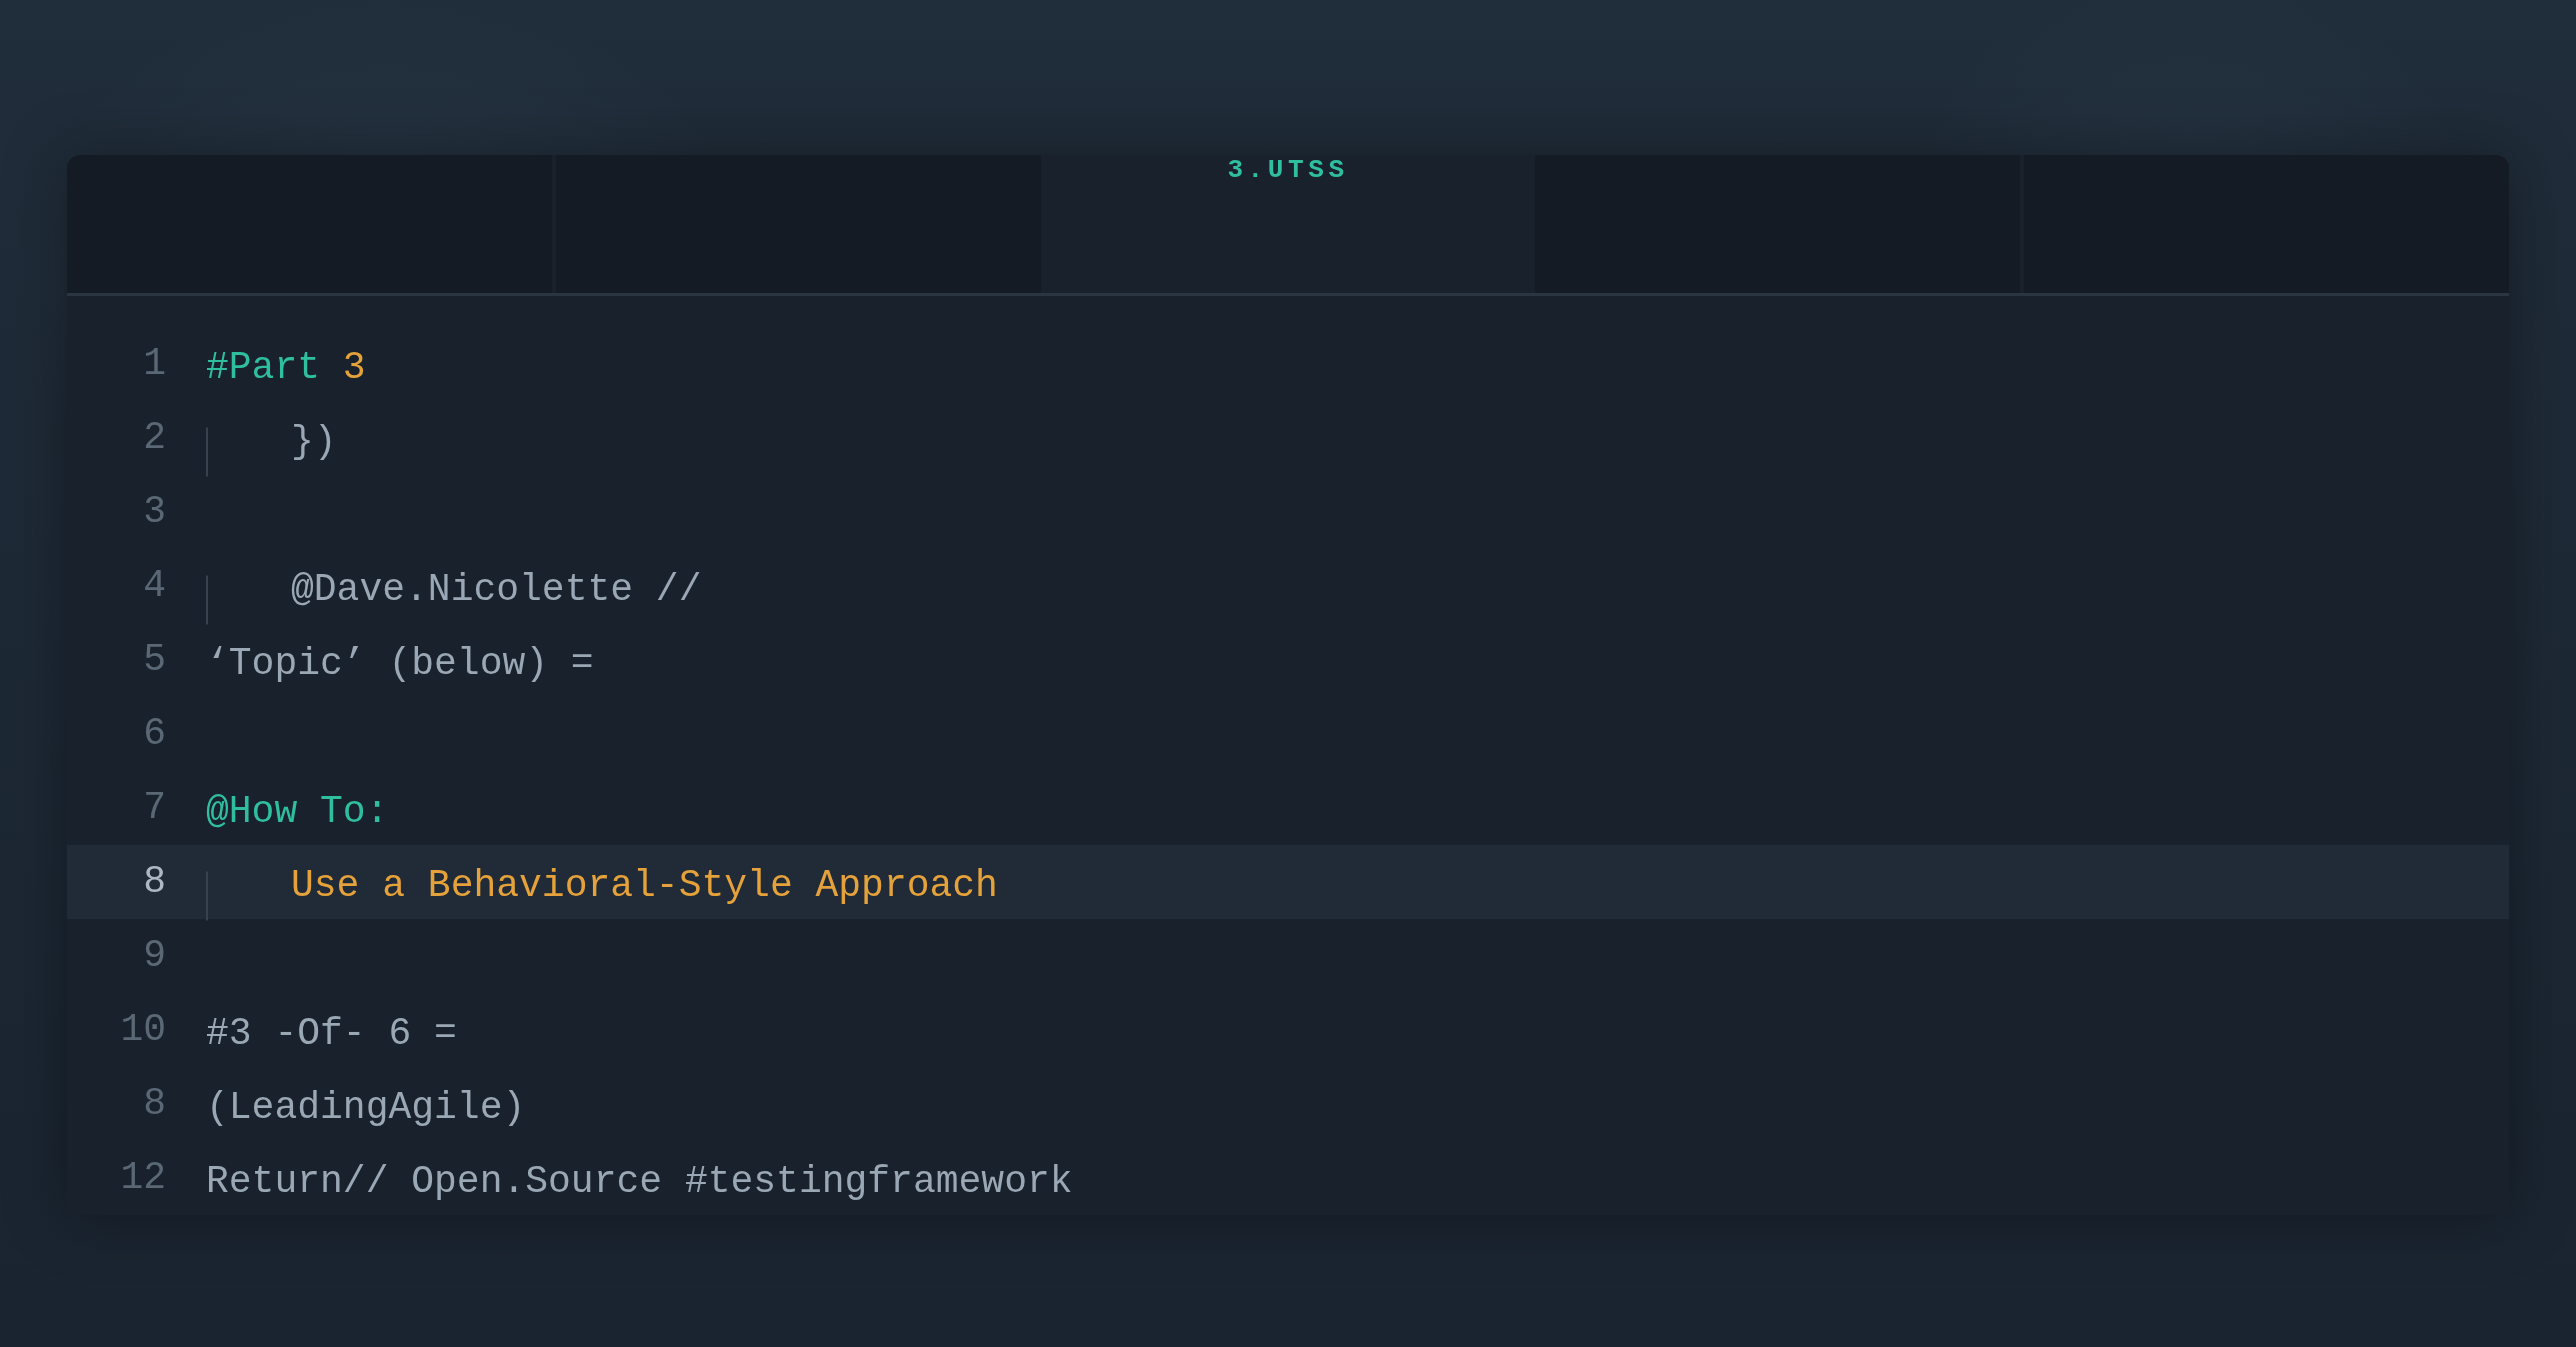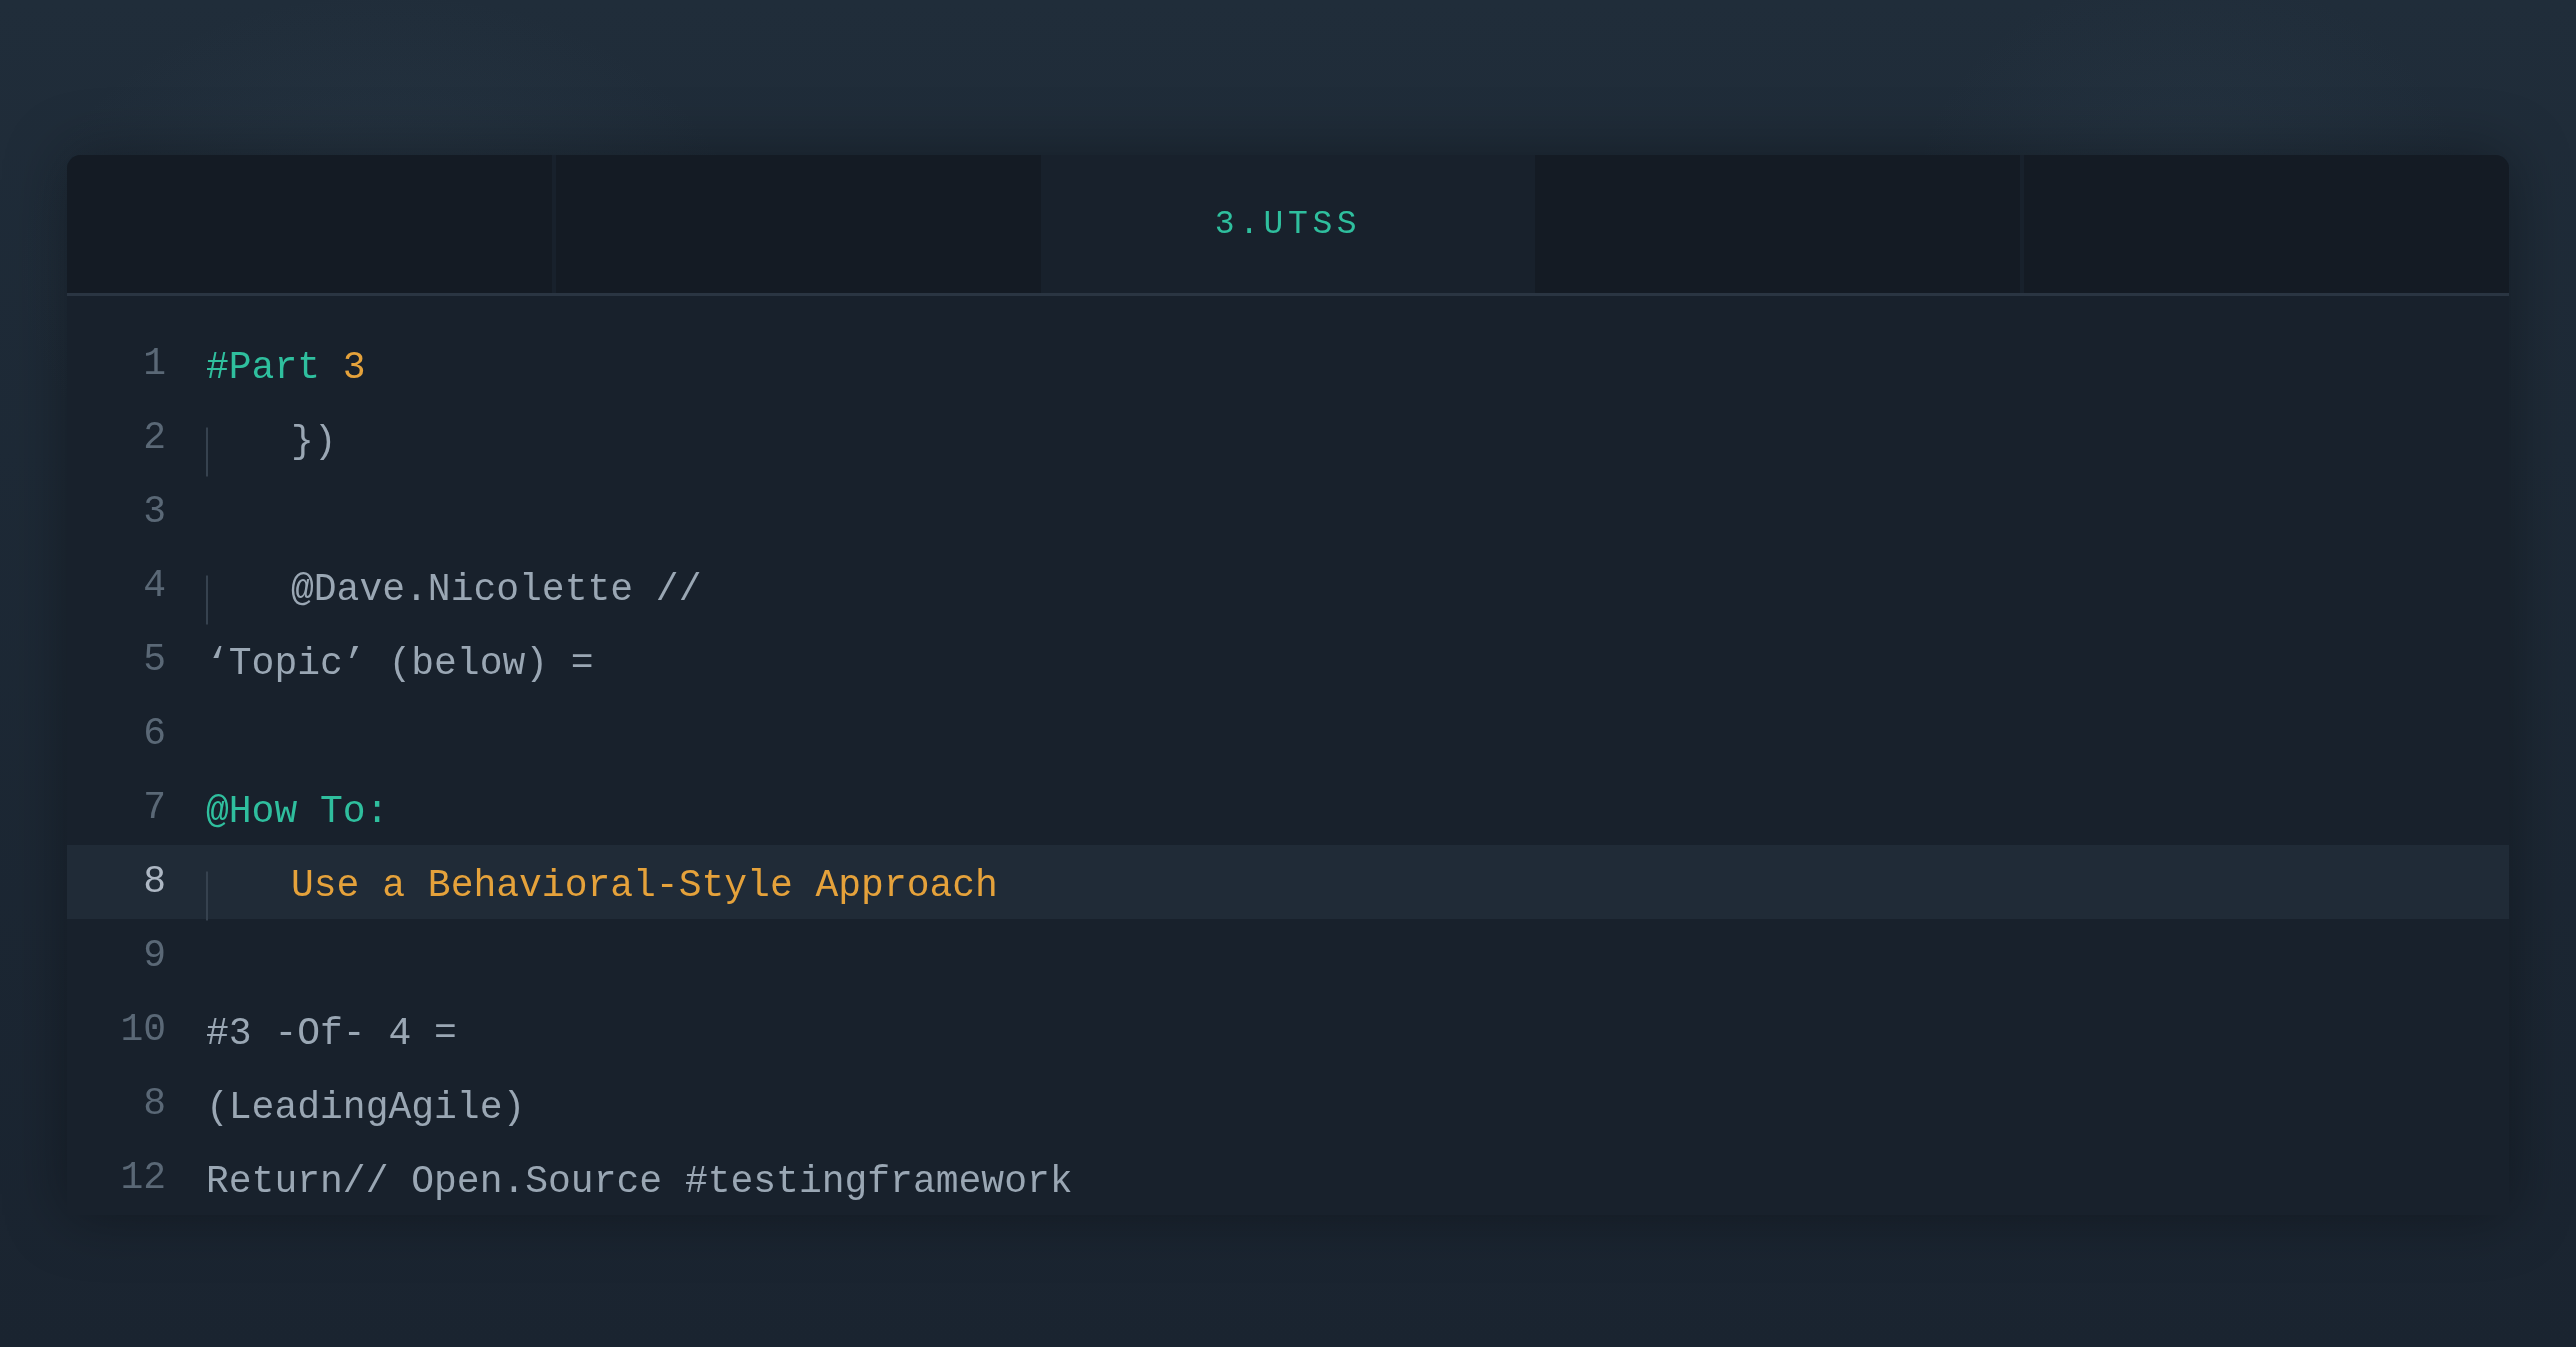--- a/index.html
+++ b/index.html
@@ -23,25 +23,25 @@
   }
   .tab-bar {
     display: flex;
     height: 141px;
     background: transparent;
     border-bottom: 3.1px solid #2a3542;
   }
   .tab {
     flex: 1;
     display: flex;
-    align-items: center;
+    align-items: flex-start;
     justify-content: center;
     background: #141b24;
-    font-size: 33px;
-    font-weight: 400;
+    font-size: 26px;
+    font-weight: 700;
     letter-spacing: 4.6px;
     color: #8a97a6;
     position: relative;
   }
   .tab + .tab { margin-left: 4.6px; }
   .tab.active {
     background: #18212c;
     color: #2fbf9e;
   }
   .tab:first-child { border-top-left-radius: 14px; }
@@ -151,21 +151,21 @@
       <div class="code-content"><span class="indent1"></span><span class="tok-amber">Use a Behavioral-Style Approach</span></div>
     </div>
 
     <div class="code-line">
       <div class="gutter">9</div>
       <div class="code-content"><span class="tok-gray"></span></div>
     </div>
 
     <div class="code-line">
       <div class="gutter">10</div>
-      <div class="code-content"><span class="tok-gray">#3 -Of- 4 =</span></div>
+      <div class="code-content"><span class="tok-gray">#3 -Of- 6 =</span></div>
     </div>
 
     <div class="code-line">
       <div class="gutter">8</div>
       <div class="code-content"><span class="tok-gray">(LeadingAgile)</span></div>
     </div>
 
     <div class="code-line">
       <div class="gutter">12</div>
       <div class="code-content"><span class="tok-gray">Return// Open.Source #testingframework</span></div>

